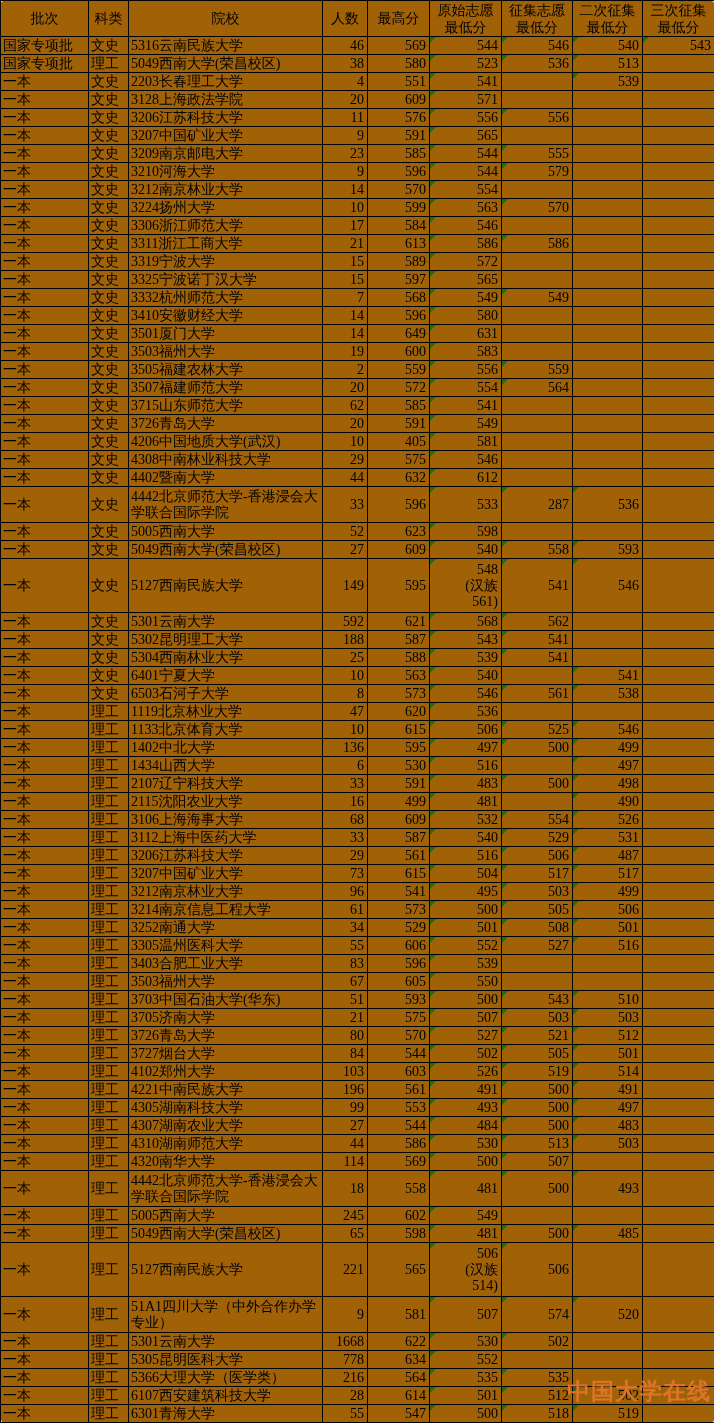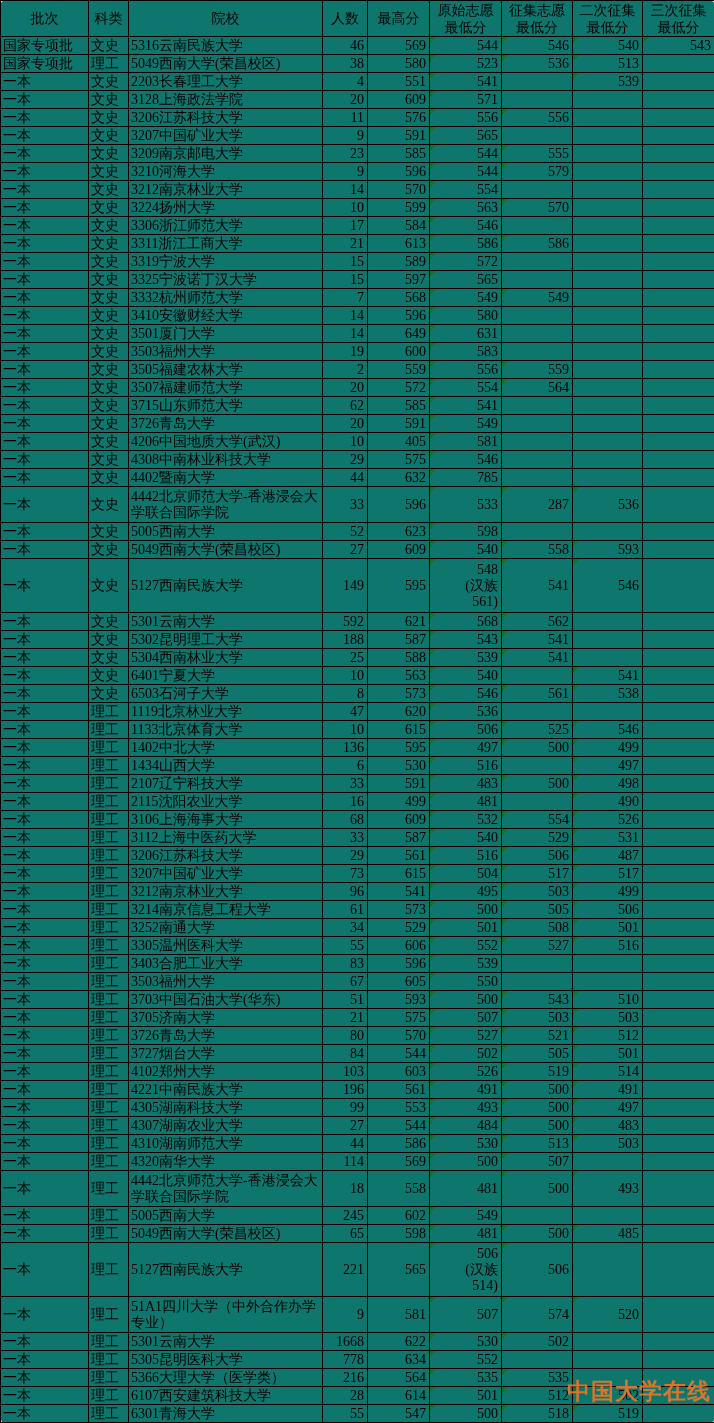--- a/index.html
+++ b/index.html
@@ -1,17 +1,17 @@
 <!DOCTYPE html>
 <html style="--marker: #1e6e1e; --watermark: #e2762b;"><head>
 <meta charset="utf-8">
 <style>
   html,body{margin:0;padding:0;background:#fff;}
   body{width:714px;position:relative;color:#000;font-family:"Liberation Serif","DejaVu Serif",serif;}
-  table{border-collapse:collapse;table-layout:fixed;width:714px;background:#0f766e;border-radius:6px;}
+  table{border-collapse:collapse;table-layout:fixed;width:714px;background:#a16207;border-radius:6px;}
   th,td{border:1px solid #000;font-size:14px;overflow:hidden;vertical-align:middle;}
   thead th{height:35px;font-weight:normal;text-align:center;white-space:pre-line;line-height:17px;padding:0;}
   tbody tr{height:18px;}
   tbody tr.lines2{height:36px;}
   tbody tr.lines3{height:54px;}
   td{padding:0;position:relative;line-height:16px;}
   td.al{text-align:left;padding-left:2px;padding-right:1px;}
   td.ar{text-align:right;padding-right:3px;padding-left:1px;}
   td.pre{white-space:pre-line;}
   .tri{position:absolute;top:0;left:0;width:0;height:0;
@@ -318,21 +318,21 @@
         <td class="ar"><span></span></td>
         <td class="ar"><span></span></td>
         <td class="ar"><span></span></td>
       </tr>
       <tr>
         <td class="al"><span>一本</span></td>
         <td class="al"><span>文史</span></td>
         <td class="al"><span>4402暨南大学</span></td>
         <td class="ar"><span>44</span></td>
         <td class="ar"><span>632</span></td>
-        <td class="ar pre"><span class="tri"></span><span>785</span></td>
+        <td class="ar pre"><span class="tri"></span><span>612</span></td>
         <td class="ar"><span></span></td>
         <td class="ar"><span></span></td>
         <td class="ar"><span></span></td>
       </tr>
       <tr class="lines2">
         <td class="al"><span>一本</span></td>
         <td class="al"><span>文史</span></td>
         <td class="al"><span>4442北京师范大学-香港浸会大学联合国际学院</span></td>
         <td class="ar"><span>33</span></td>
         <td class="ar"><span>596</span></td>

